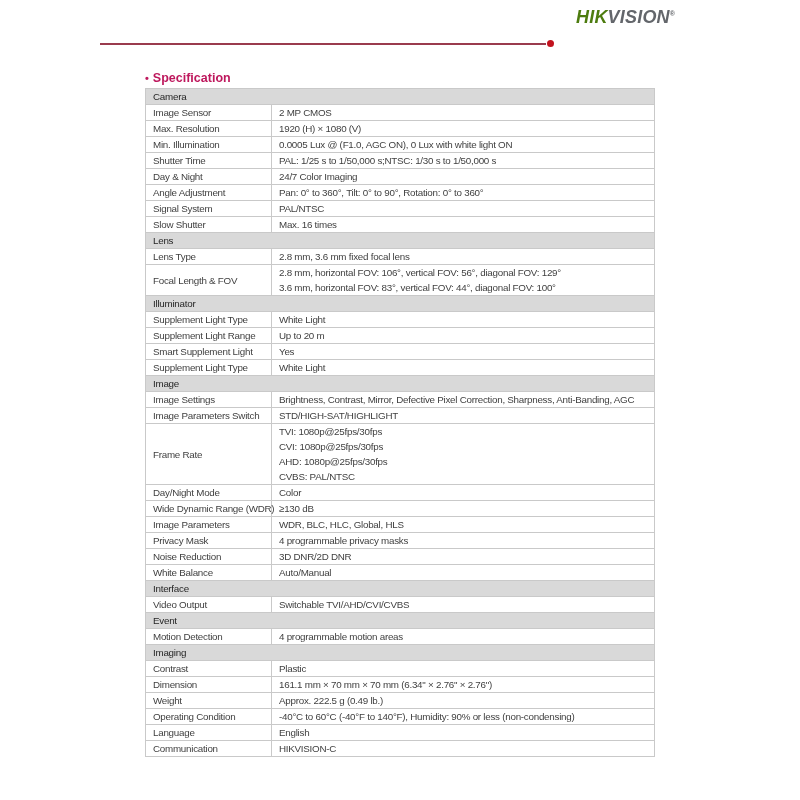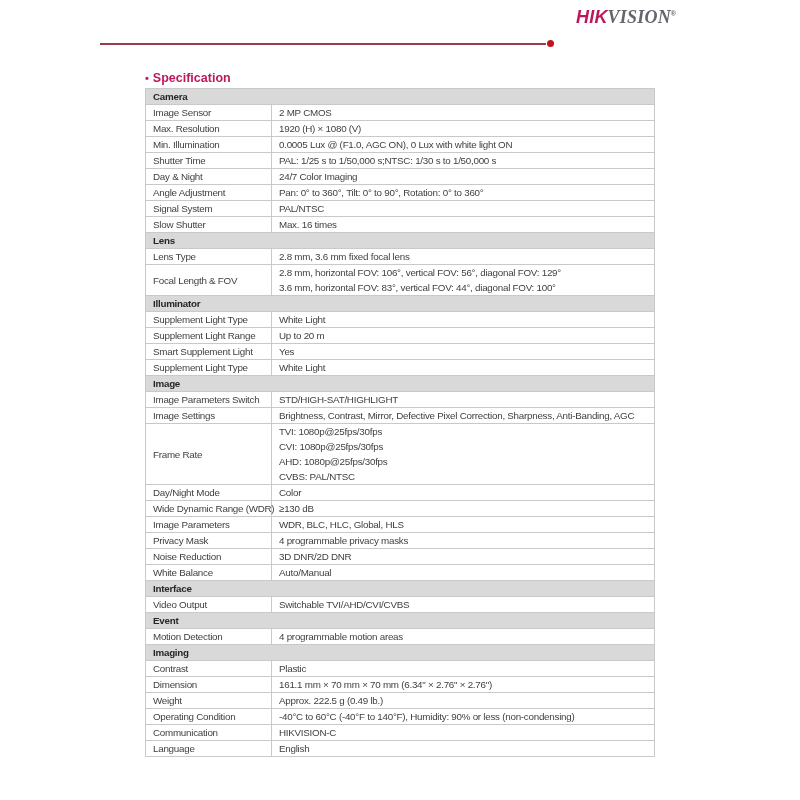--- a/index.html
+++ b/index.html
@@ -2,43 +2,43 @@
 <html><head>
 <meta charset="utf-8">
 <style>
   html, body { margin: 0; padding: 0; background: #ffffff; }
   body { width: 800px; height: 800px; font-family: "Liberation Sans", sans-serif; }
   .page { position: relative; width: 800px; height: 800px; background: #ffffff; overflow: hidden; }
 
   
   .logo { position: absolute; top: 7px; left: 576px; font-style: italic; font-weight: bold;
           font-size: 18px; letter-spacing: 0.2px; white-space: nowrap; }
-  .logo .hik { color: #be185d; }
-  .logo .vision { color: #63666b; font-family: Liberation Serif, serif; }
+  .logo .hik { color: #4d7c0f; }
+  .logo .vision { color: #63666b; }
   .logo .rmark { font-size: 7px; color: #63666b; font-style: normal; vertical-align: super; }
 
   
   .rule { position: absolute; left: 100px; top: 43px; width: 446px; height: 2px; background: #9a3b4d; }
   .rule-dot { position: absolute; left: 547px; top: 40px; width: 7px; height: 7px;
               border-radius: 50%; background: #c2121e; }
 
   
   .heading { position: absolute; left: 145px; top: 71px; font-weight: bold;
              font-size: 12.5px; color: #be185d; }
   .heading .bullet { margin-right: 4px; font-size: 11px; }
 
   
   table.spec { position: absolute; left: 145px; top: 88px; width: 510px;
                border-collapse: collapse; table-layout: fixed;
                font-size: 9.8px; letter-spacing: -0.25px; color: #3f3f3f; }
   col.c1 { width: 126px; }
   table.spec td { border: 1px solid #c9c9c9; padding: 0 7px; height: 15px;
                   line-height: 15px; vertical-align: middle; white-space: nowrap;
                   overflow: visible; }
-  tr.section td { background: #d9d9d9; font-weight: bold; color: #262626; }
+  tr.section td { background: #d9d9d9; font-weight: normal; color: #262626; }
   td.value .line { line-height: 15px; white-space: nowrap; }
 </style>
 </head>
 <body>
 
 <div class="page">
 
   <div class="logo"><span class="hik">HIK</span><span class="vision">VISION</span><span class="rmark">®</span></div>
 
   <div class="rule"></div>
@@ -117,26 +117,26 @@
           <td class="value">Yes</td>
         </tr>
         <tr>
           <td class="label">Supplement Light Type</td>
           <td class="value">White Light</td>
         </tr>
         <tr class="section">
           <td colspan="2">Image</td>
         </tr>
         <tr>
+          <td class="label">Image Settings</td>
+          <td class="value">Brightness, Contrast, Mirror, Defective Pixel Correction, Sharpness, Anti-Banding, AGC</td>
+        </tr>
+        <tr>
           <td class="label">Image Parameters Switch</td>
           <td class="value">STD/HIGH-SAT/HIGHLIGHT</td>
-        </tr>
-        <tr>
-          <td class="label">Image Settings</td>
-          <td class="value">Brightness, Contrast, Mirror, Defective Pixel Correction, Sharpness, Anti-Banding, AGC</td>
         </tr>
         <tr>
           <td class="label">Frame Rate</td>
           <td class="value">
             <div class="line">TVI: 1080p@25fps/30fps</div>
             <div class="line">CVI: 1080p@25fps/30fps</div>
             <div class="line">AHD: 1080p@25fps/30fps</div>
             <div class="line">CVBS: PAL/NTSC</div>
           </td>
         </tr>
@@ -191,23 +191,23 @@
         </tr>
         <tr>
           <td class="label">Weight</td>
           <td class="value">Approx. 222.5 g (0.49 lb.)</td>
         </tr>
         <tr>
           <td class="label">Operating Condition</td>
           <td class="value">-40°C to 60°C (-40°F to 140°F), Humidity: 90% or less (non-condensing)</td>
         </tr>
         <tr>
+          <td class="label">Language</td>
+          <td class="value">English</td>
+        </tr>
+        <tr>
           <td class="label">Communication</td>
           <td class="value">HIKVISION-C</td>
         </tr>
-        <tr>
-          <td class="label">Language</td>
-          <td class="value">English</td>
-        </tr>
       </tbody>
   </table>
 
 </div>
 
 </body></html>

